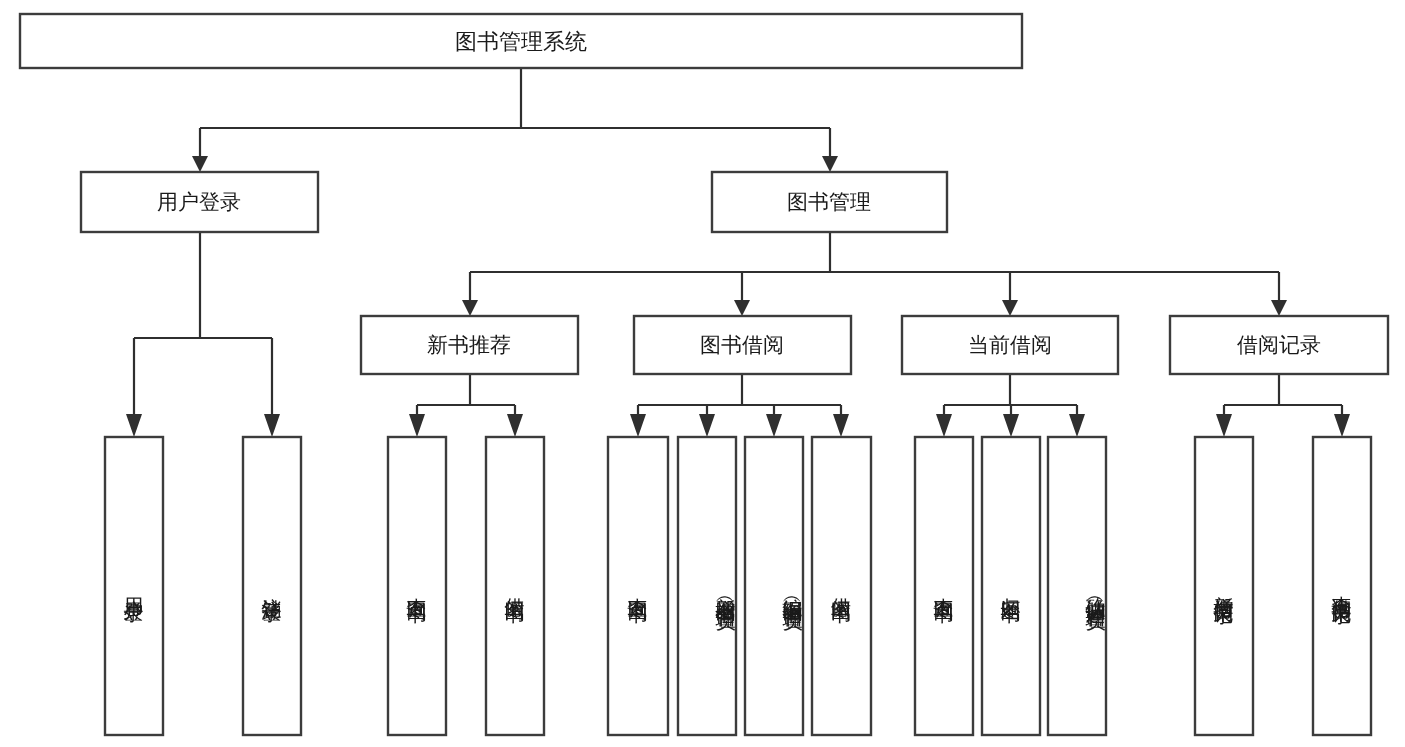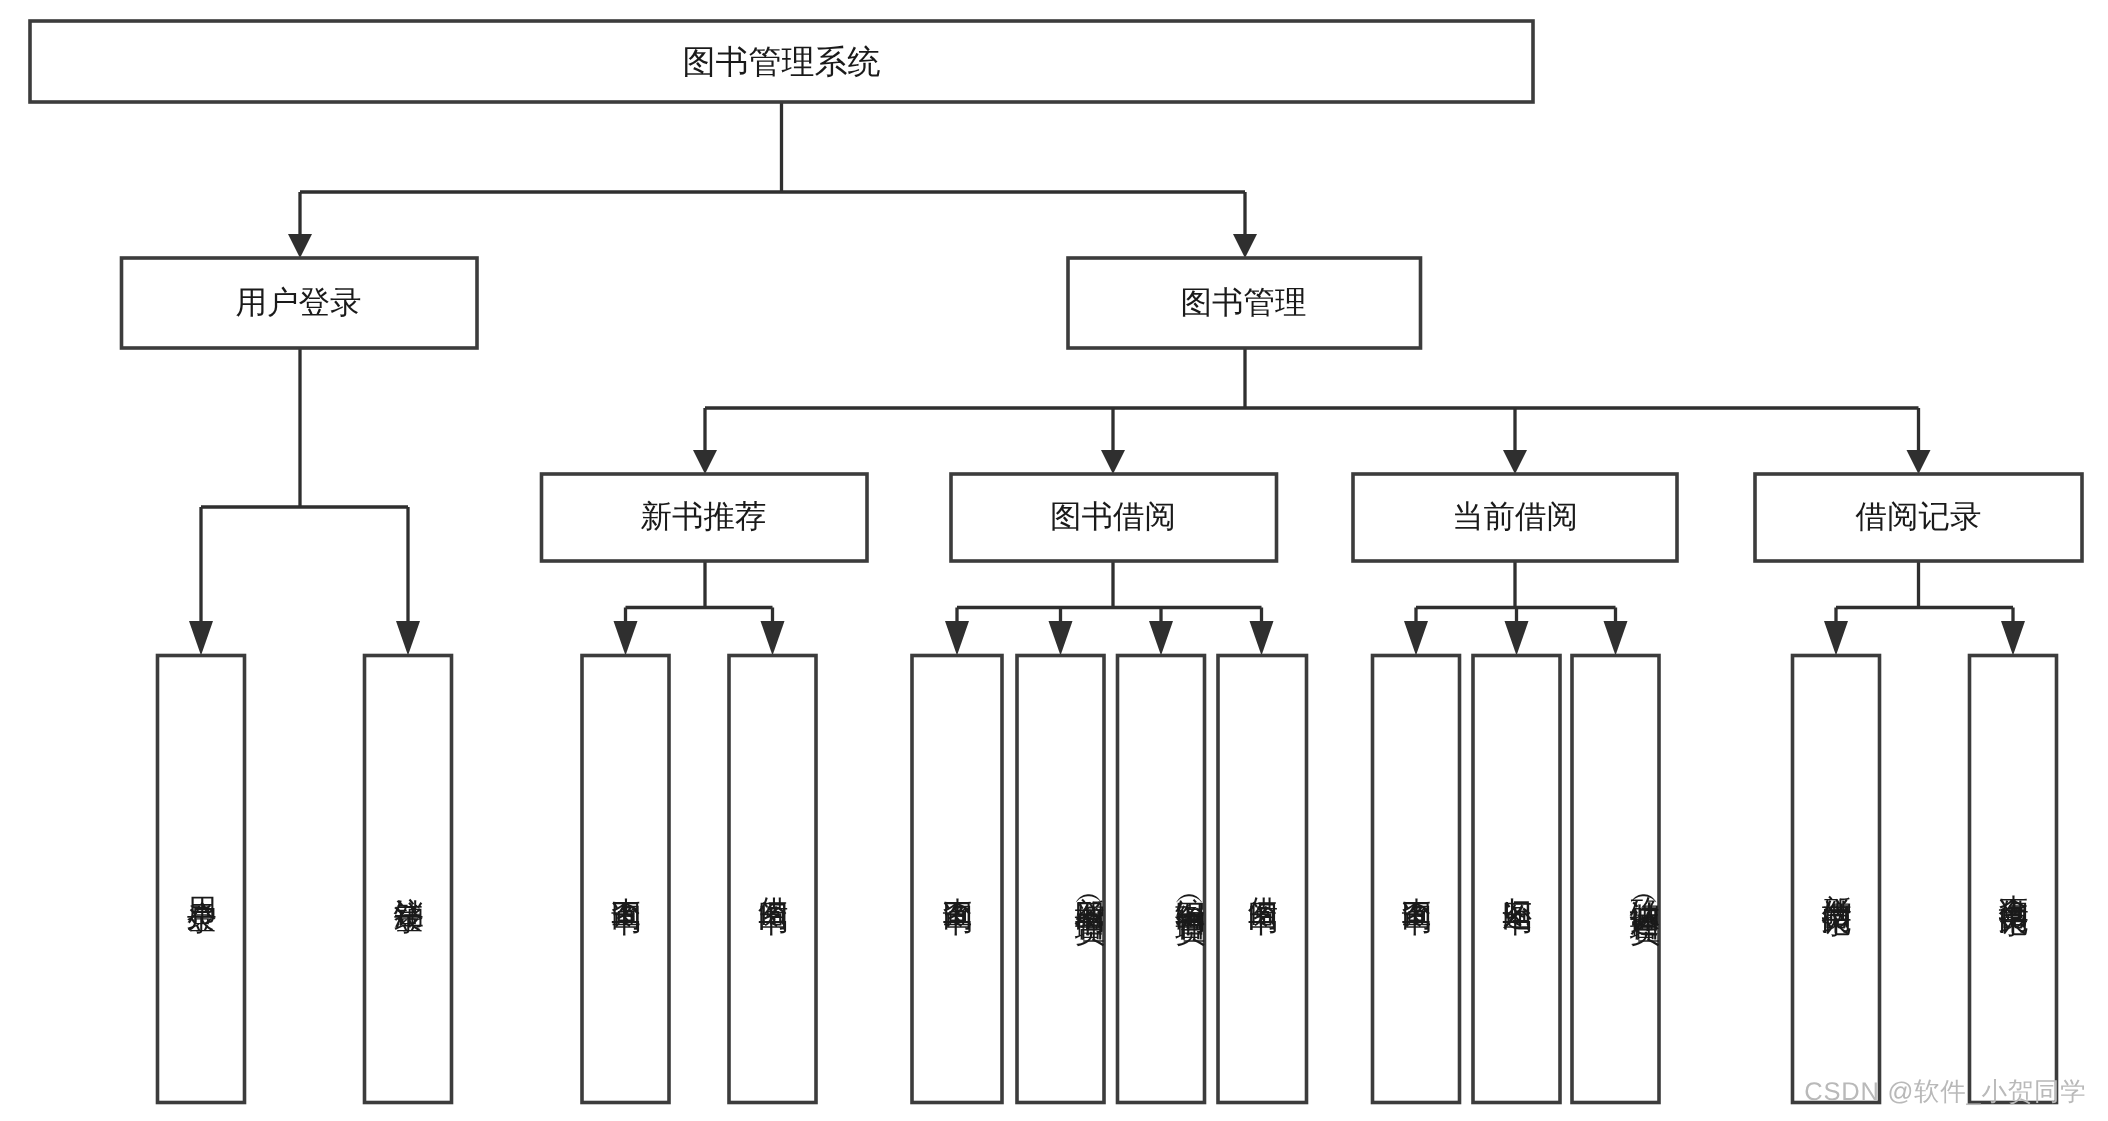--- a/index.html
+++ b/index.html
@@ -180,14 +180,13 @@
   <div class="leaf-label" style="left:608px; top:437px; width:60px; height:298px;">查询图书</div>
   <div class="leaf-label" style="left:678px; top:437px; width:58px; height:298px; align-items:flex-start; padding-top:10px; box-sizing:border-box;">新增图书（管理员）</div>
   <div class="leaf-label" style="left:745px; top:437px; width:58px; height:298px; align-items:flex-start; padding-top:10px; box-sizing:border-box;">编辑图书（管理员）</div>
   <div class="leaf-label" style="left:812px; top:437px; width:59px; height:298px;">借阅图书</div>
   <div class="leaf-label" style="left:915px; top:437px; width:58px; height:298px;">查询图书</div>
   <div class="leaf-label" style="left:982px; top:437px; width:58px; height:298px;">归还图书</div>
   <div class="leaf-label" style="left:1048px; top:437px; width:58px; height:298px; align-items:flex-start; padding-top:10px; box-sizing:border-box;">确认归还（管理员）</div>
   <div class="leaf-label" style="left:1195px; top:437px; width:58px; height:298px;">新增借阅记录</div>
   <div class="leaf-label" style="left:1313px; top:437px; width:58px; height:298px;">查询借阅记录</div>
 
-  <div class="watermark">CSDN @软件_小贺同学</div>
 </div>
 
 </body></html>

